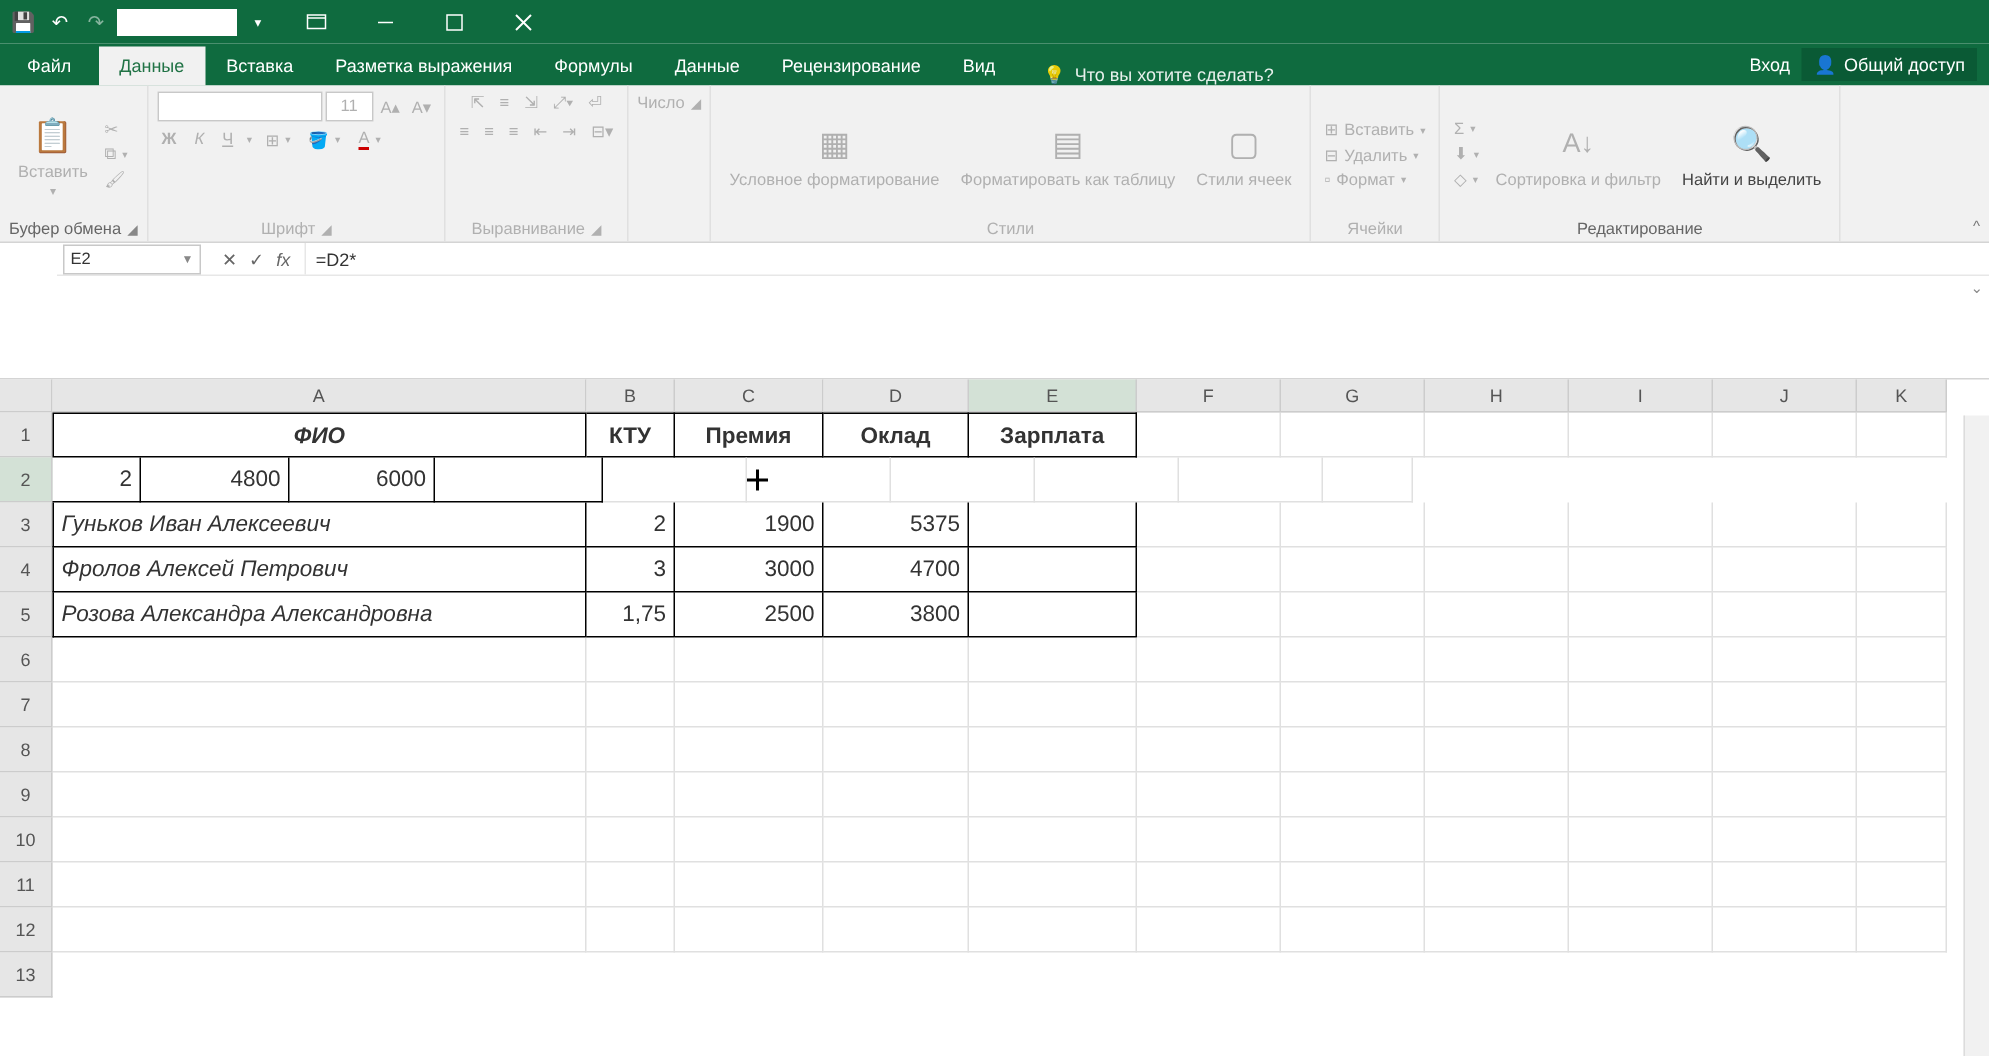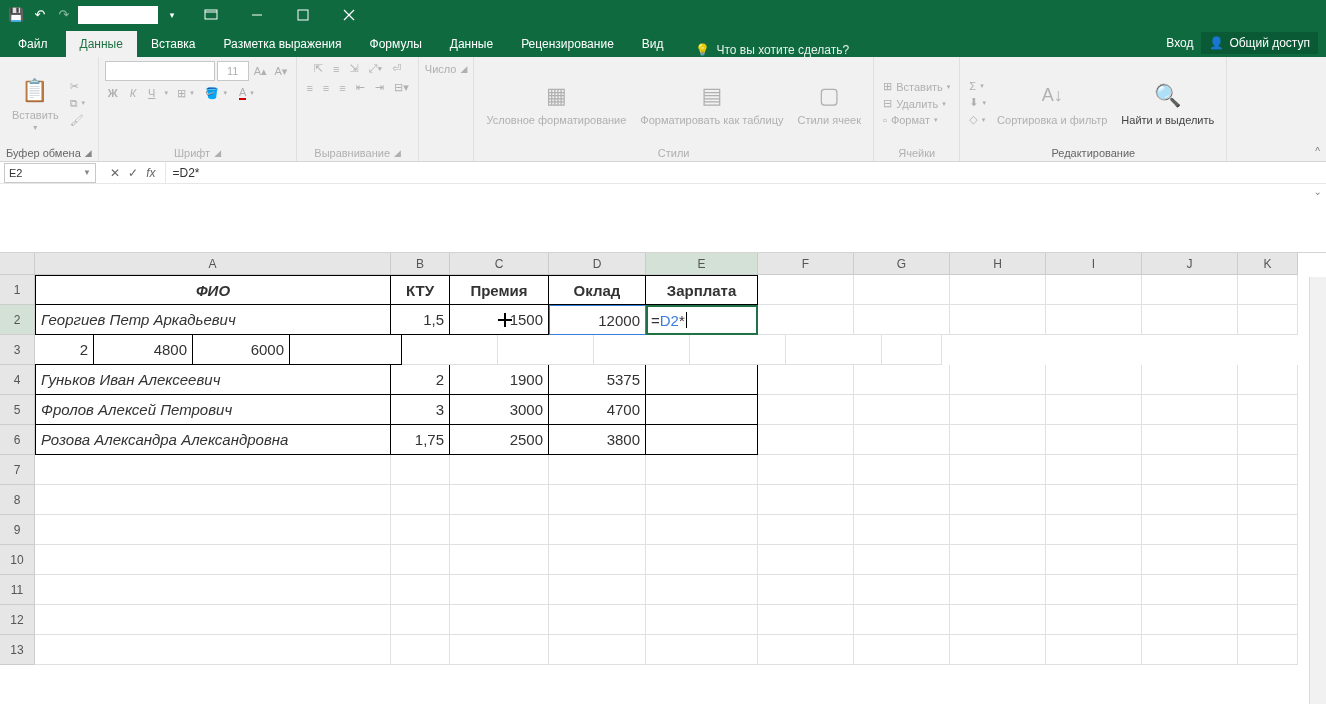--- a/index.html
+++ b/index.html
@@ -32,21 +32,21 @@
 .r-btn-lg { display:flex; flex-direction:column; align-items:center; justify-content:center; padding:2px 6px; font-size:11px; color:#777; gap:2px; min-width:46px; }
 .r-btn-lg .icon-box { width:32px; height:32px; display:flex; align-items:center; justify-content:center; font-size:22px; }
 .r-btn-sm { display:flex; align-items:center; gap:4px; padding:1px 3px; font-size:11px; color:#666; white-space:nowrap; }
 .col-stack { display:flex; flex-direction:column; gap:2px; }
 .ribbon input, .ribbon select { border:1px solid #c8c8c8; background:#fff; height:20px; font-size:11px; padding:0 4px; color:#888; }
 .ribbon .disabled, .ribbon .disabled * { color:#b0b0b0 !important; }
 .collapse-caret { position:absolute; right:6px; bottom:4px; font-size:10px; color:#777; }
 
 
 .fbar-area { background:#fff; border-bottom:1px solid #d4d4d4; }
-.namebox-row { height:22px; display:flex; align-items:center; border-bottom:1px solid #e7e7e7; }
+.namebox-row { height:22px; display:flex; align-items:center; border-bottom:1px solid #e7e7e7;margin-left:38px; }
 .namebox { width:92px; height:20px; border:1px solid #c8c8c8; margin:1px 4px; padding:0 4px; display:flex; align-items:center; justify-content:space-between; font-size:11px; }
 .fx-btns { display:flex; align-items:center; gap:8px; padding:0 10px; color:#666; border-right:1px solid #e7e7e7; height:100%; }
 .fx-btns span { font-size:12px; }
 .formula-input-row { height:68px; display:flex; padding-left:262px; position:relative; }
 .formula-text { font-size:12px; padding:2px 6px; }
 .formula-expand { position:absolute; right:4px; top:2px; font-size:10px; color:#888; }
 
 
 .grid { position:relative; }
 .corner { position:absolute; left:0; top:0; width:35px; height:22px; background:#e6e6e6; border-right:1px solid #ccc; border-bottom:1px solid #ccc; }
@@ -351,38 +351,20 @@
         <div class="cell hdr b-t b-b b-r" style="width: 97px;">Оклад</div>
         <div class="cell hdr b-t b-b b-r" style="width: 112px;">Зарплата</div>
         <div class="cell" style="width: 96px;"></div>
         <div class="cell" style="width: 96px;"></div>
         <div class="cell" style="width: 96px;"></div>
         <div class="cell" style="width: 96px;"></div>
         <div class="cell" style="width: 96px;"></div>
         <div class="cell" style="width: 60px;"></div>
       </div>
       <div class="cell-row">
-        <div class="cell b-l b-r b-b" style="width: 356px;">Георгиев Петр Аркадьевич</div>
-        <div class="cell num b-r b-b" style="width: 59px;">1,5</div>
-        <div class="cell num b-r b-b" style="width: 99px;">1500</div>
-        <div class="cell num b-r b-b ref-cell" style="width: 97px;">12000</div>
-        <div class="cell b-r b-b active-cell" style="width: 112px; justify-content: flex-start;">
-          <span>=</span>
-          <span class="ref-text">D2</span>
-          <span>*</span>
-          <span style="border-left:1px solid #000;height:16px;display:inline-block;margin-left:1px"></span>
-        </div>
-        <div class="cell" style="width: 96px;"></div>
-        <div class="cell" style="width: 96px;"></div>
-        <div class="cell" style="width: 96px;"></div>
-        <div class="cell" style="width: 96px;"></div>
-        <div class="cell" style="width: 96px;"></div>
-        <div class="cell" style="width: 60px;"></div>
-      </div>
-      <div class="cell-row">
         <div class="cell num b-r b-b" style="width: 59px;">2</div>
         <div class="cell num b-r b-b" style="width: 99px;">4800</div>
         <div class="cell num b-r b-b" style="width: 97px;">6000</div>
         <div class="cell b-r b-b" style="width: 112px;"></div>
         <div class="cell" style="width: 96px;"></div>
         <div class="cell" style="width: 96px;"></div>
         <div class="cell" style="width: 96px;"></div>
         <div class="cell" style="width: 96px;"></div>
         <div class="cell" style="width: 96px;"></div>
         <div class="cell" style="width: 60px;"></div>

